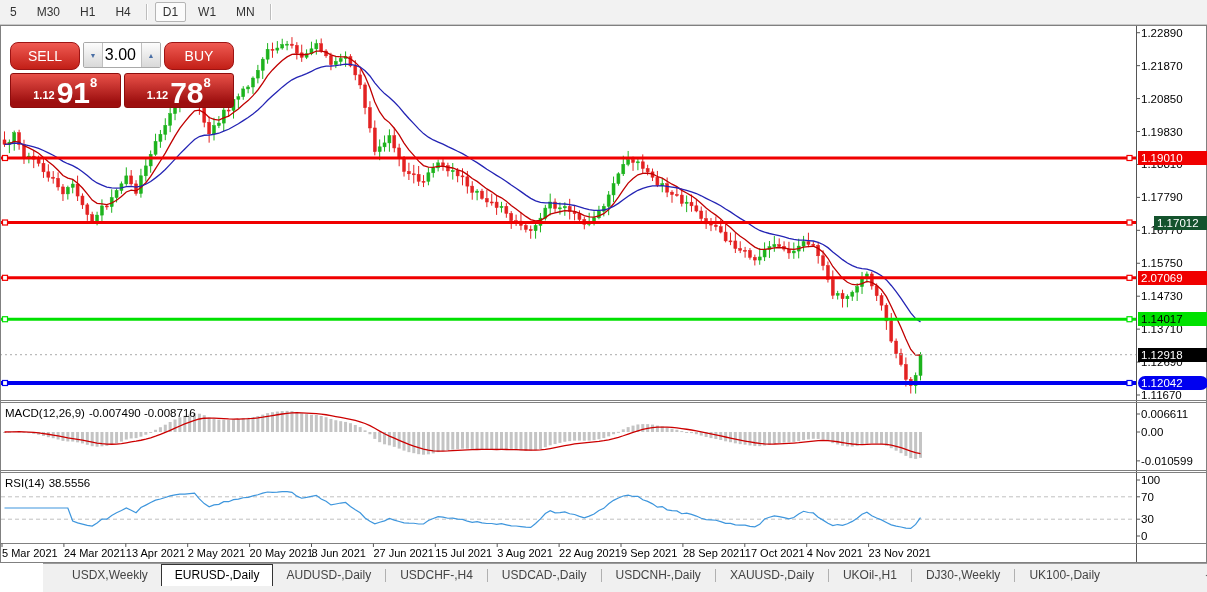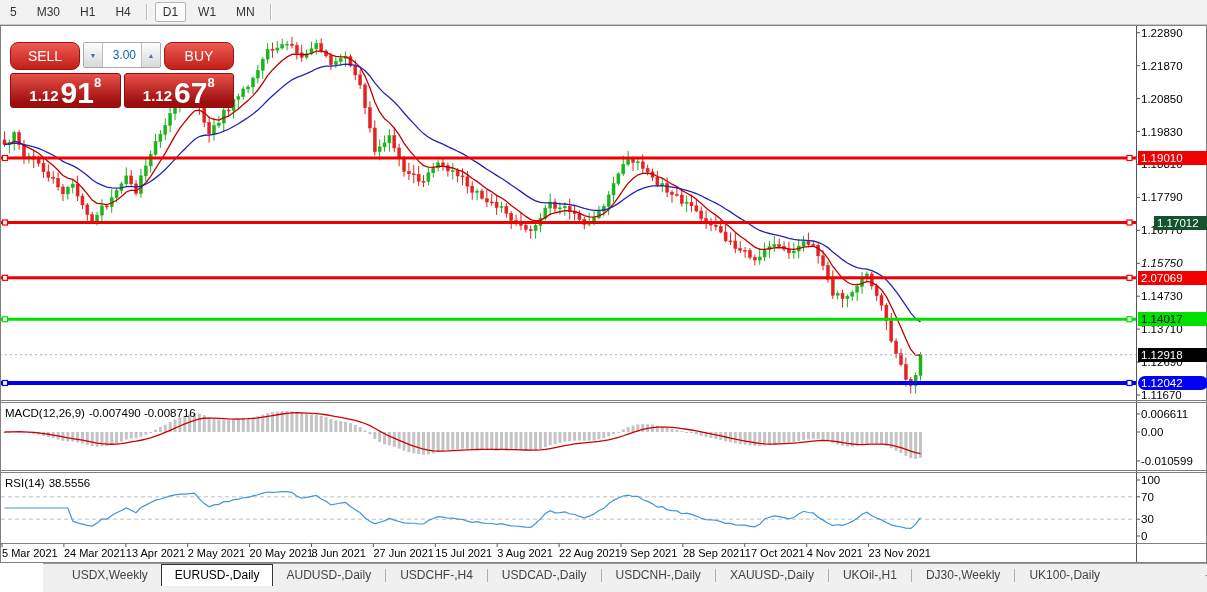--- a/index.html
+++ b/index.html
@@ -24,25 +24,25 @@
   .dlabel{position:absolute;top:547px;font-size:11px;color:#000;white-space:nowrap;}
   
   #trade-widget{position:absolute;left:10px;top:42px;width:224px;}
   .tw-row{display:flex;gap:3px;}
   .tw-btn{width:68px;height:26px;background:linear-gradient(#ef5a52,#c21f17);border:1px solid #9d1414;
           border-radius:8px;color:#fff;font-size:14px;display:flex;align-items:center;justify-content:center;}
   .vol-box{flex:1;height:24px;display:flex;border:1px solid #a9a9a9;border-radius:2px;background:#fff;overflow:hidden;}
   .spin{width:18px;background:linear-gradient(#fdfdfd,#d9d9d9);display:flex;align-items:center;justify-content:center;border-right:1px solid #c0c0c0;}
   .spin.up{border-right:none;border-left:1px solid #c0c0c0;}
   .spin .arr{font-size:7px;color:#4a6fa5;}
-  .vol-val{flex:1;font-size:12px;color:#0369a1;text-align:right;line-height:24px;padding-right:5px;}
+  .vol-val{flex:1;font-size:16px;color:#000000;text-align:right;line-height:24px;padding-right:5px;}
   .prices{margin-top:3px;}
   .price-panel{flex:1;height:31px;background:linear-gradient(#e85048,#9d0f0f 85%);border:1px solid #8d0d0d;
                border-radius:3px;color:#fff;display:flex;align-items:flex-end;justify-content:center;padding-bottom:2px;}
-  .p-small{font-size:15px;font-weight:bold;line-height:19px;margin-right:2px;}
+  .p-small{font-size:11px;font-weight:bold;line-height:19px;margin-right:2px;}
   .p-big{font-size:30px;font-weight:bold;line-height:25px;}
   .p-sup{font-size:13px;font-weight:bold;line-height:13px;align-self:flex-start;margin-top:2px;}
   
   #tabbar{position:absolute;left:0;top:563px;width:1207px;height:29px;background:#f0f0f0;border-top:1px solid #9a9a9a;margin-left:43px;}
   #tabs{display:flex;align-items:flex-end;height:22px;padding-left:16px;}
   .tab{padding:3px 13px 4px 13px;font-size:12px;color:#444;white-space:nowrap;}
   .tab.active{background:#fff;border:1px solid #333;border-bottom:none;color:#000;}
   .tab-sep{width:1px;height:13px;background:#b0b0b0;margin:0 1px 4px 1px;}
   #tab-nav{position:absolute;right:8px;top:6px;font-size:9px;color:#555;letter-spacing:6px;}
 </style>
@@ -729,42 +729,42 @@
       <div class="tw-btn">BUY</div>
     </div>
     <div class="tw-row prices">
       <div class="price-panel">
         <span class="p-small">1.12</span>
         <span class="p-big">91</span>
         <span class="p-sup">8</span>
       </div>
       <div class="price-panel">
         <span class="p-small">1.12</span>
-        <span class="p-big">67</span>
+        <span class="p-big">78</span>
         <span class="p-sup">8</span>
       </div>
     </div>
   </div>
 
   <div class="ind-label" style="top:407px">
     <span>MACD(12,26,9)</span><span>-0.007490 -0.008716</span>
   </div>
   <div class="ind-label" style="top:477px">
     <span>RSI(14)</span><span>38.5556</span>
   </div>
 
   <div id="axis-labels">
       <div class="alabel" style="top: 32.7148px;">1.22890</div>
       <div class="alabel" style="top: 65.6506px;">1.21870</div>
       <div class="alabel" style="top: 98.5864px;">1.20850</div>
       <div class="alabel" style="top: 131.522px;">1.19830</div>
       <div class="alabel" style="top: 164.458px;">1.18810</div>
       <div class="alabel" style="top: 197.394px;">1.17790</div>
       <div class="alabel" style="top: 230.33px;">1.16770</div>
-      <div class="alabel" style="top: 263.265px; font-style: italic;">1.15750</div>
+      <div class="alabel" style="top: 263.265px;">1.15750</div>
       <div class="alabel" style="top: 296.201px;">1.14730</div>
       <div class="alabel" style="top: 329.137px;">1.13710</div>
       <div class="alabel" style="top: 362.073px;">1.12690</div>
       <div class="alabel" style="top: 395.009px;">1.11670</div>
       <div class="alabel" style="top: 413.998px;">0.006611</div>
       <div class="alabel" style="top: 432px;">0.00</div>
       <div class="alabel" style="top: 460.861px;">-0.010599</div>
       <div class="alabel" style="top: 480px;">100</div>
       <div class="alabel" style="top: 496.8px;">70</div>
       <div class="alabel" style="top: 519.2px;">30</div>

